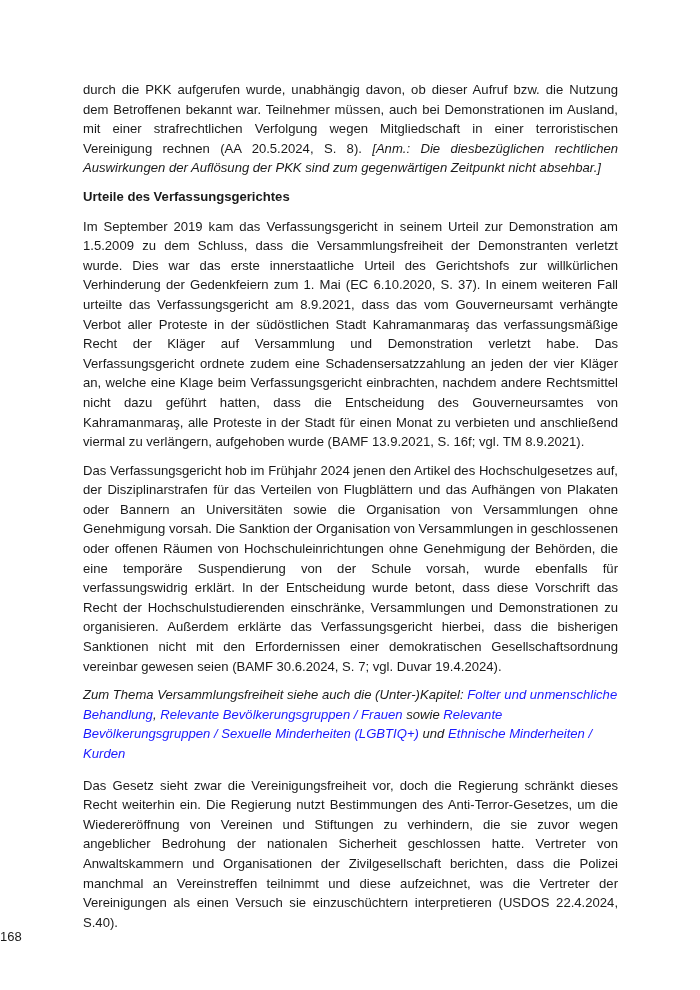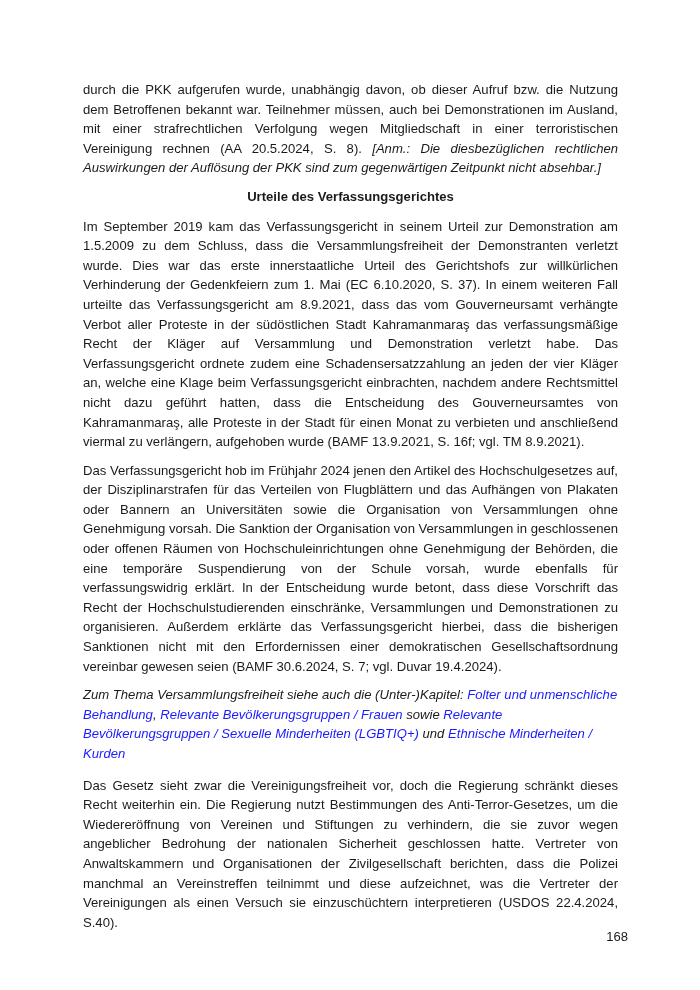--- a/index.html
+++ b/index.html
@@ -3,26 +3,26 @@
 <meta charset="utf-8">
 <style>
   html, body { margin: 0; padding: 0; background: #ffffff; }
   body { width: 700px; height: 990px; position: relative; overflow: hidden; }
   .page {
     position: absolute; left: 83px; top: 80px; width: 535px;
     font-family: "Liberation Sans", sans-serif;
     font-size: 13.1px; line-height: 19.6px; color: #1a1a1a;
   }
   p { margin: 0 0 9px 0; text-align: justify; }
-  .heading { font-weight: bold; margin: 0 0 10px 0; text-align: center; }
+  .heading { font-weight: bold; margin: 0 0 10px 0; text-align: left; }
   .ref { text-decoration-color: #555; text-underline-offset: 3px; }
   .italic { font-style: italic; }
   .link { color: #1a1aff; font-style: italic; }
   .pagenum {
-    position: absolute; left: 0; width: 628px; top: 929px; text-align: right;
+    position: absolute; left: 0; width: 628px; top: 929px; text-align: left;
     font-family: "Liberation Sans", sans-serif; font-size: 13px; color: #1a1a1a;
   }
 </style>
 </head>
 <body>
 
 <div class="page">
 
   <p><span>durch die PKK aufgerufen wurde, unabhängig davon, ob dieser Aufruf bzw. die Nutzung dem Betroffenen bekannt war. Teilnehmer müssen, auch bei Demonstrationen im Ausland, mit einer strafrechtlichen Verfolgung wegen Mitgliedschaft in einer terroristischen Vereinigung rechnen (</span><span class="ref">AA 20.5.2024</span><span>, S. 8). </span><span class="italic">[Anm.: Die diesbezüglichen rechtlichen Auswirkungen der Auflösung der PKK sind zum gegenwärtigen Zeitpunkt nicht absehbar.]</span></p>
 

